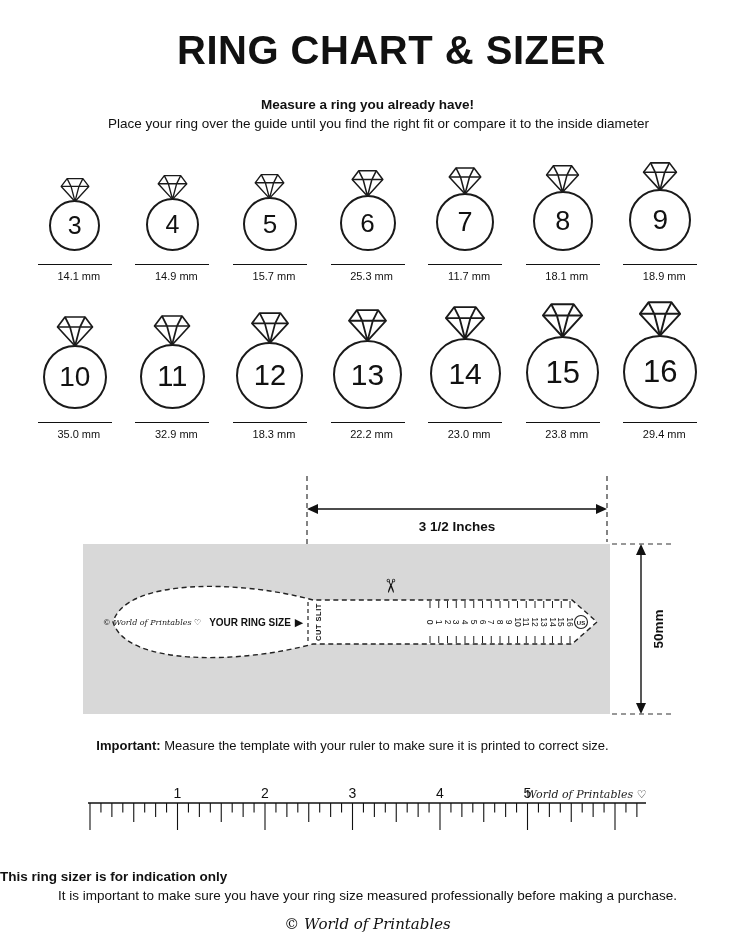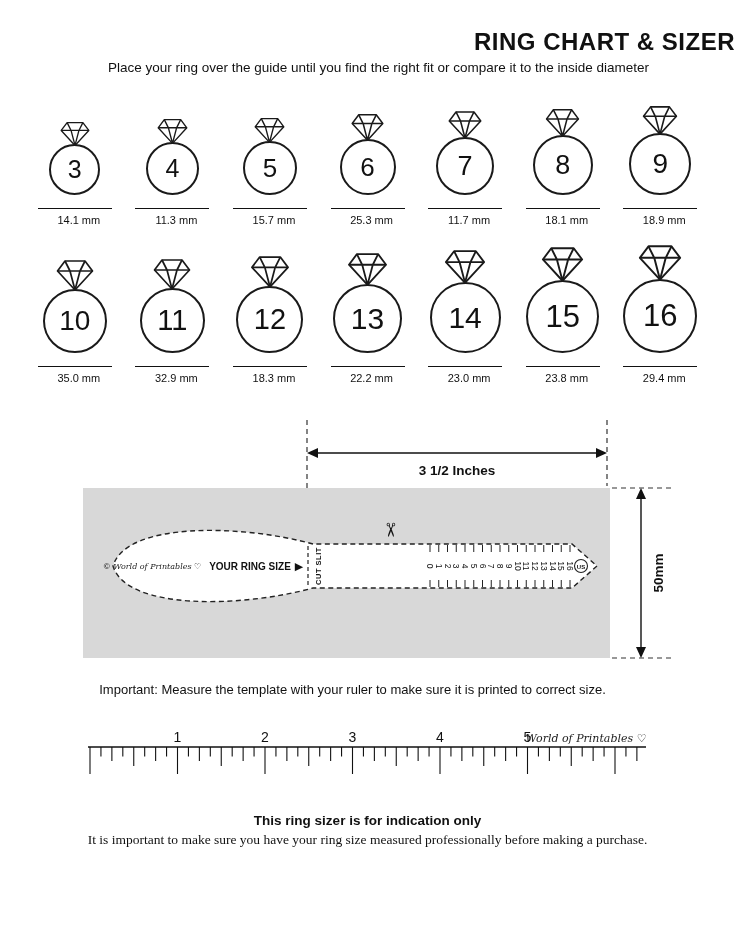--- a/index.html
+++ b/index.html
@@ -3,21 +3,21 @@
 <meta charset="utf-8">
 <style>
   * { margin:0; padding:0; box-sizing:border-box; }
   html,body { background:#fff; }
   body {
     width:735px; height:951px; overflow:hidden;
     font-family:"Liberation Sans", sans-serif; color:#111;
   }
   .page { position:relative; width:735px; height:951px; background:#fff; }
 
-  .title { text-align:right; font-size:24px; font-weight:800; letter-spacing:.5px; margin-top:28px;padding-left:48px; }
+  .title { text-align:center; font-size:40px; font-weight:800; letter-spacing:.5px; margin-top:28px;padding-left:48px; }
   .intro-heading { text-align:center; font-size:13.5px; font-weight:bold; margin-top:24px; }
   .intro-desc { text-align:center; font-size:13.5px; margin-top:4px;padding-left:22px; }
 
   .ring-row { display:flex; align-items:flex-end; justify-content:space-between; margin-left:26px; margin-right:26px; }
   .ring-row.first { margin-top:30px; }
   .ring-row.second { margin-top:18px; }
   .ring-item { flex:1; display:flex; flex-direction:column; align-items:center; }
   .diamond { margin-bottom:-3px; }
   .ring-circle { border:2.5px solid #1a1a1a; border-radius:50%; display:flex; align-items:center; justify-content:center; font-weight:500; background:#fff; }
   .mm-sep { width:74px; border-top:1.5px solid #111; margin-top:13px; }
@@ -27,36 +27,37 @@
   .dim-text { font-size:13.5px; font-weight:bold; fill:#111; }
   .script-small { font-family:"DejaVu Serif", serif; font-style:italic; font-size:8px; fill:#222; }
   .sizer-bold { font-size:10px; font-weight:bold; fill:#111; }
   .pointer { font-size:11px; fill:#111; }
   .cut-slit { font-size:7.5px; font-weight:bold; fill:#111; letter-spacing:.5px; }
   .scissors { font-size:19px; fill:#111; }
   .scale-num text { font-size:8.5px; fill:#111; }
   .us-text { font-size:6px; font-weight:bold; fill:#111; }
 
   .important-line { font-size:13px; text-align:center; margin-top:5px; margin-right:30px; }
-  .important-line strong { font-weight:normal; }
+  .important-line strong { font-weight:bold; }
 
   .ruler-wrap { margin-top:26px; }
   .ruler-num text { font-size:14px; fill:#111; }
   .script-ruler { font-family:"DejaVu Serif", serif; font-style:italic; font-size:11px; fill:#222; }
 
-  .footer-bold { text-align:center; font-size:13.5px; font-weight:bold; margin-top:14px; }
-  .footer-text { text-align:center; font-size:13.5px; margin-top:4px;font-family:Liberation Serif, serif; }
+  .footer-bold { text-align:left; font-size:13.5px; font-weight:bold; margin-top:14px; }
+  .footer-text { text-align:center; font-size:13.5px; margin-top:4px; }
   .brand-script { text-align:center; font-family:"DejaVu Serif", serif; font-style:italic; font-size:15px; margin-top:12px; }
 </style>
 </head>
 <body>
 
 <div class="page">
 
   <h1 class="title">RING CHART &amp; SIZER</h1>
+  <p class="intro-heading">Measure a ring you already have!</p>
   <p class="intro-desc">Place your ring over the guide until you find the right fit or compare it to the inside diameter</p>
 
   <div class="ring-row first" id="ring-row-1">
       <div class="ring-item">
         <svg class="diamond" width="32" height="26" viewBox="0 0 40 33">
           <g fill="#fff" stroke="#1a1a1a" stroke-width="1.7" stroke-linejoin="round">
             <path d="M10 2 L30 2 L37.5 12 L20 31 L2.5 12 Z"></path>
             <path fill="none" d="M2.5 12 L37.5 12 M10 2 L15 12 M30 2 L25 12 M15 12 L20 31 M25 12 L20 31"></path>
           </g>
         </svg>
@@ -70,21 +71,21 @@
         <svg class="diamond" width="33" height="27" viewBox="0 0 40 33">
           <g fill="#fff" stroke="#1a1a1a" stroke-width="1.7" stroke-linejoin="round">
             <path d="M10 2 L30 2 L37.5 12 L20 31 L2.5 12 Z"></path>
             <path fill="none" d="M2.5 12 L37.5 12 M10 2 L15 12 M30 2 L25 12 M15 12 L20 31 M25 12 L20 31"></path>
           </g>
         </svg>
         <div class="ring-circle" style="width:53px;height:53px;font-size:25px">
           <span>4</span>
         </div>
         <div class="mm-sep"></div>
-        <div class="mm-label">11.3 mm</div>
+        <div class="mm-label">14.9 mm</div>
       </div>
       <div class="ring-item">
         <svg class="diamond" width="33" height="27" viewBox="0 0 40 33">
           <g fill="#fff" stroke="#1a1a1a" stroke-width="1.7" stroke-linejoin="round">
             <path d="M10 2 L30 2 L37.5 12 L20 31 L2.5 12 Z"></path>
             <path fill="none" d="M2.5 12 L37.5 12 M10 2 L15 12 M30 2 L25 12 M15 12 L20 31 M25 12 L20 31"></path>
           </g>
         </svg>
         <div class="ring-circle" style="width:54px;height:54px;font-size:26px">
           <span>5</span>
@@ -399,14 +400,15 @@
           <text x="352.5" y="19" text-anchor="middle">3</text>
           <text x="440" y="19" text-anchor="middle">4</text>
           <text x="527.5" y="19" text-anchor="middle">5</text>
         </g>
       <text x="586" y="19" text-anchor="middle" class="script-ruler">World of Printables ♡</text>
     </svg>
   </div>
 
   <p class="footer-bold">This ring sizer is for indication only</p>
   <p class="footer-text">It is important to make sure you have your ring size measured professionally before making a purchase.</p>
+  <p class="brand-script">© World of Printables</p>
 
 </div>
 
 </body></html>

